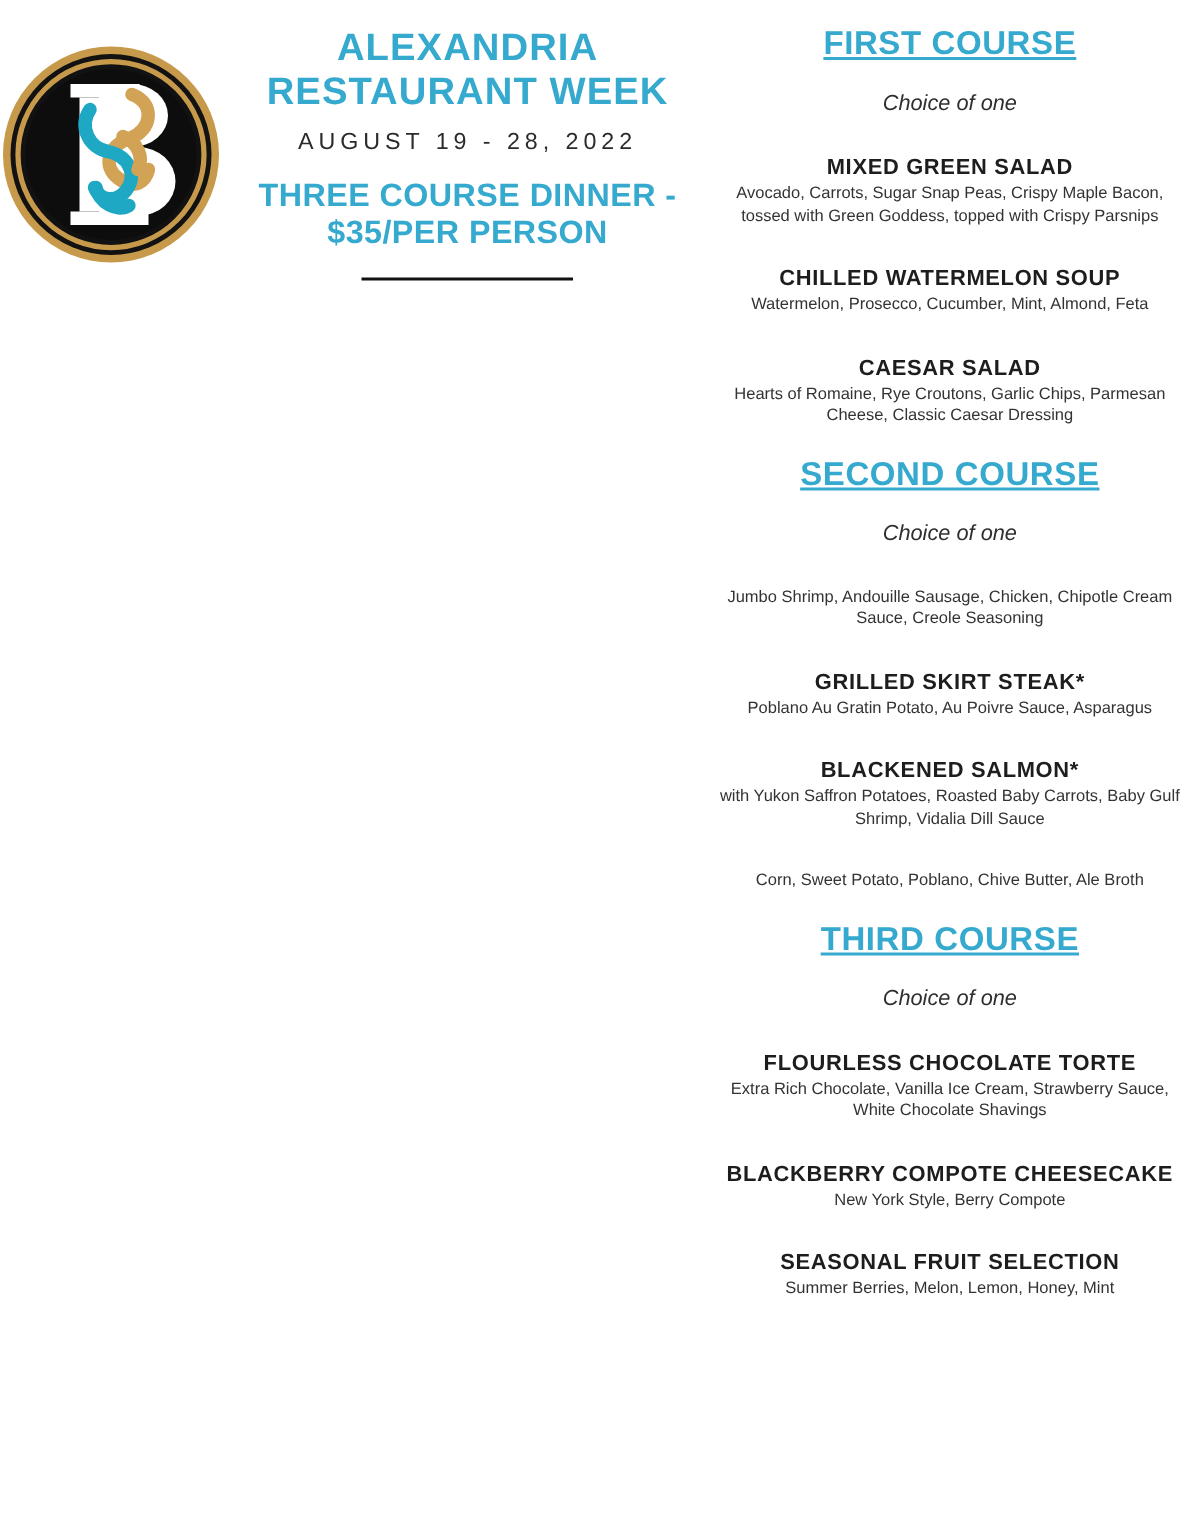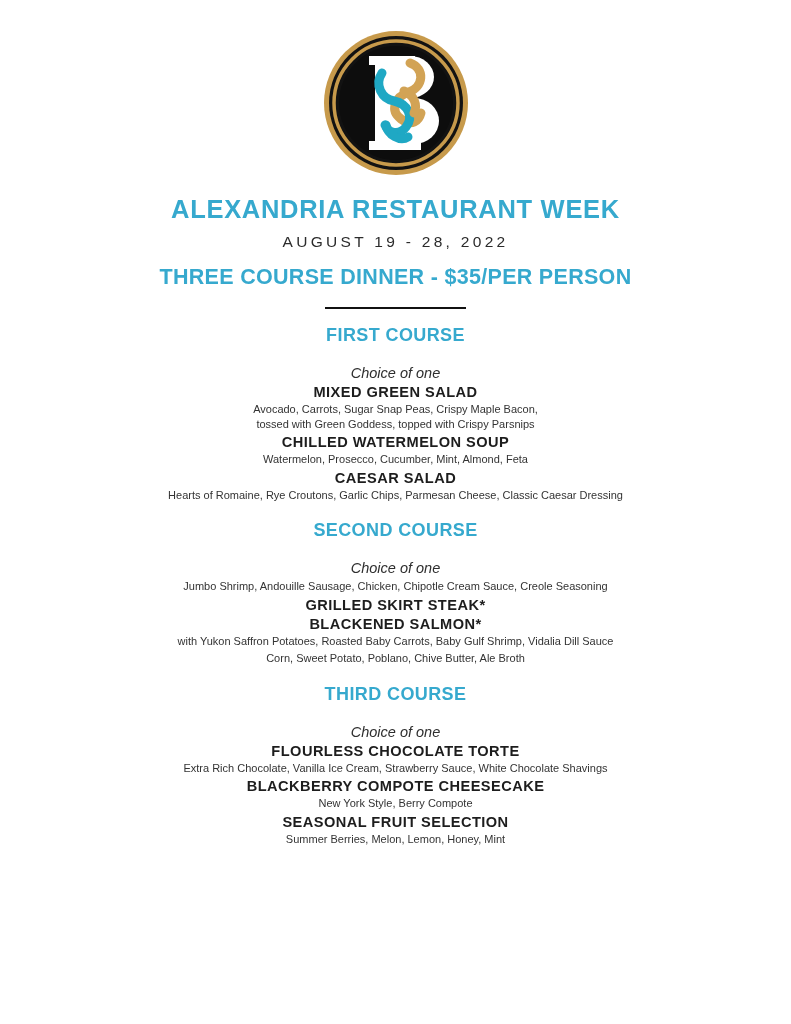--- a/index.html
+++ b/index.html
@@ -13,21 +13,21 @@
     font-family: "Liberation Sans", sans-serif;
     color: #231f20;
     overflow: hidden;
     position: relative;
   }
 
   .page {
     width: 791px;
     height: 772px;
     display: flex;
-    flex-direction: column;
+    flex-direction: row;
     background: #ffffff;
     position: relative;
   }
 
   
   .logo-wrap {
     display: flex;
     justify-content: center;
     padding-top: 29px;
   }
@@ -77,32 +77,33 @@
   
   .courses {
     margin-top: 16px;
   }
   .course {
     text-align: center;
     margin-bottom: 18px;
   }
   .course-title {
     color: #36a9ce;
-    font-size: 18px;
+    font-size: 22px;
     font-weight: bold;
     letter-spacing: 0.4px;
+    text-decoration: underline;
   }
   .course-sub {
     font-style: italic;
     font-size: 14.5px;
     color: #2f2f2f;
     margin-top: 19px;
   }
   .item {
-    margin-top: 3px;
+    margin-top: 27px;
   }
   .item-name {
     font-size: 14.6px;
     font-weight: bold;
     letter-spacing: 0.45px;
     color: #1d1d1d;
   }
   .item-desc {
     font-size: 11px;
     color: #333333;
@@ -166,20 +167,21 @@
         </div>
       </div>
       <div class="course">
         <div class="course-title">SECOND COURSE</div>
         <div class="course-sub">Choice of one</div>
         <div class="item">
           <div class="item-desc">Jumbo Shrimp, Andouille Sausage, Chicken, Chipotle Cream Sauce, Creole Seasoning</div>
         </div>
         <div class="item">
           <div class="item-name">GRILLED SKIRT STEAK*</div>
+          <div class="item-desc">Poblano Au Gratin Potato, Au Poivre Sauce, Asparagus</div>
         </div>
         <div class="item">
           <div class="item-name">BLACKENED SALMON*</div>
           <div class="item-desc">with Yukon Saffron Potatoes, Roasted Baby Carrots, Baby Gulf Shrimp, Vidalia Dill Sauce</div>
         </div>
         <div class="item">
           <div class="item-desc">Corn, Sweet Potato, Poblano, Chive Butter, Ale Broth</div>
         </div>
       </div>
       <div class="course">

